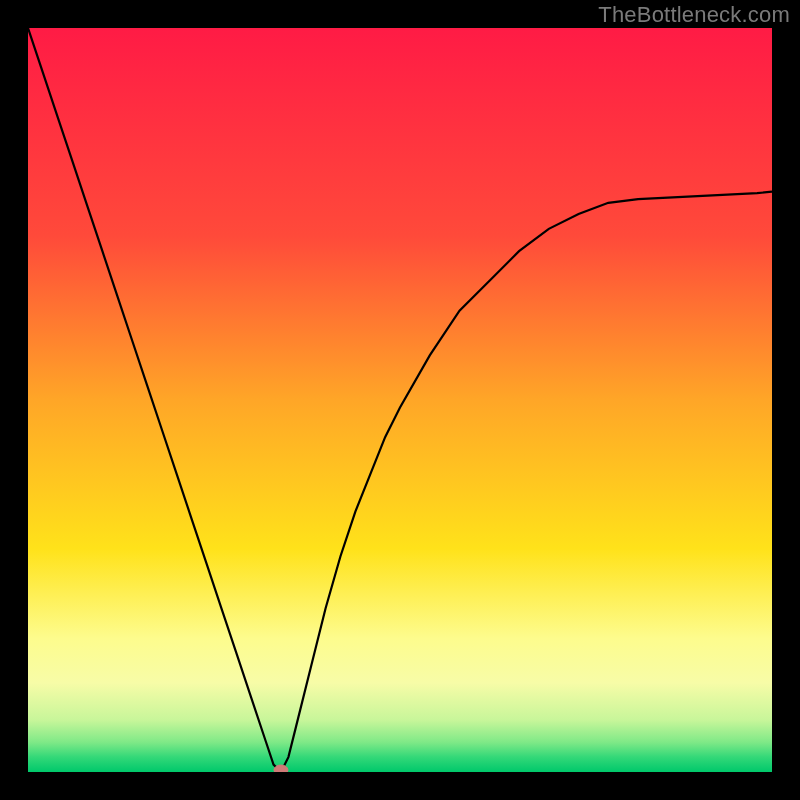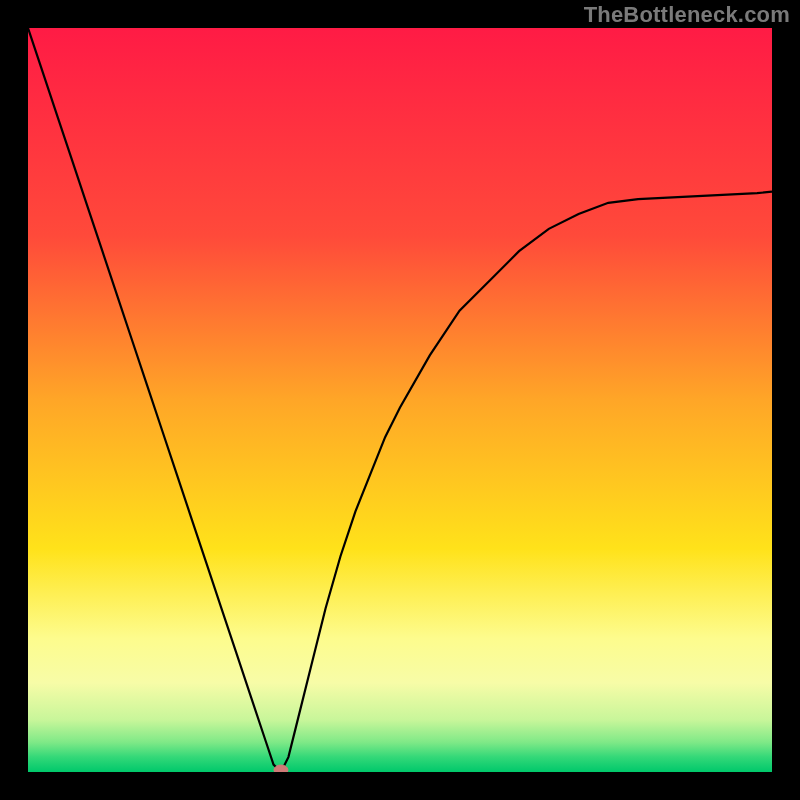--- a/index.html
+++ b/index.html
@@ -16,21 +16,21 @@
     width: 800px;
     height: 800px;
     background: #000;
   }
   .watermark {
     position: absolute;
     top: 2px;
     right: 10px;
     color: #7a7a7a;
     font-size: 22px;
-    font-weight: 700;
+    font-weight: 400;
     letter-spacing: 0.2px;
     z-index: 3;
   }
   .plot {
     position: absolute;
     left: 28px;
     top: 28px;
     width: 744px;
     height: 744px;
     overflow: hidden;

